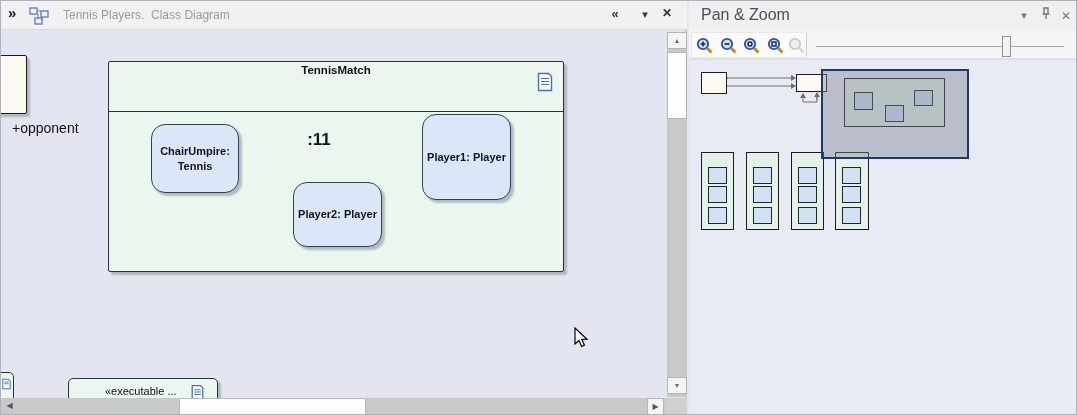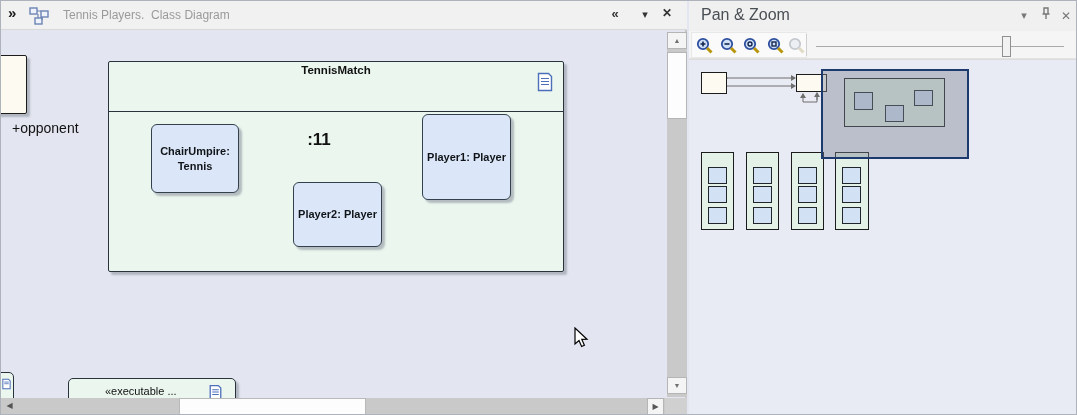--- a/index.html
+++ b/index.html
@@ -25,30 +25,30 @@
 
   .opponent-box { position:absolute; left:-6px; top:25px; width:32px; height:59px; background:#fdfaf2; border:1.5px solid #1c1c1c; border-radius:2px; }
   .opponent-label { position:absolute; left:11px; top:90px; font-size:14px; color:#111; }
 
   .sm-frame { position:absolute; left:107px; top:31px; width:456px; height:211px; background:#eaf6ee; border:1.5px solid #28333b; border-radius:2px; }
   .sm-header { position:absolute; left:0; top:0; width:100%; height:50px; border-bottom:1px solid #28333b; text-align:center; }
   .sm-stereo { margin-top:9px; font-size:11px; color:#111; }
   .sm-name { margin-top:2px; font-size:11.5px; font-weight:bold; color:#111; }
   .doc-icon { position:absolute; }
 
-  .obj { position:absolute; background:#dbe7f8; border:1.5px solid #33414f; border-radius:6px;
+  .obj { position:absolute; background:#dbe7f8; border:1.5px solid #33414f; border-radius:14px;
          display:flex; flex-direction:column; align-items:center; justify-content:center;
          font-size:11px; font-weight:bold; color:#101418; text-align:center; line-height:1.35; }
   .obj-chair { left:150px; top:94px; width:88px; height:69px; }
   .obj-p1 { left:421px; top:84px; width:89px; height:86px; }
   .obj-p2 { left:292px; top:152px; width:89px; height:65px; }
 
   .conn-label { position:absolute; left:296px; top:100px; width:44px; text-align:center; font-size:17px; font-weight:bold; color:#111; }
 
-  .partial-frame { position:absolute; left:67px; top:348px; width:168px; height:26px; background:#eaf6ee; border:1.5px solid #28333b; border-radius:5px 5px 0 0; }
+  .partial-frame { position:absolute; left:67px; top:348px; width:150px; height:26px; background:#eaf6ee; border:1.5px solid #28333b; border-radius:5px 5px 0 0; }
   .partial-stereo { position:absolute; left:36px; top:6px; font-size:11px; color:#111; }
   .sliver-frame { position:absolute; left:-6px; top:342px; width:19px; height:30px; background:#eaf6ee; border:1.5px solid #28333b; border-radius:0 5px 0 0; }
 
   .canvas-svg { position:absolute; left:0; top:0; width:666px; height:368px; pointer-events:none; }
 
   
   .vscroll { position:absolute; left:666px; top:31px; width:20px; height:365px; background:#c9c9c9; }
   .vscroll .sbtn { position:absolute; left:0; width:20px; height:17px; background:#f4f4f4; border:1px solid #b5b5b5; color:#707070; font-size:7px; text-align:center; line-height:15px; }
   .vscroll .up { top:0; }
   .vscroll .down { top:345px; }

